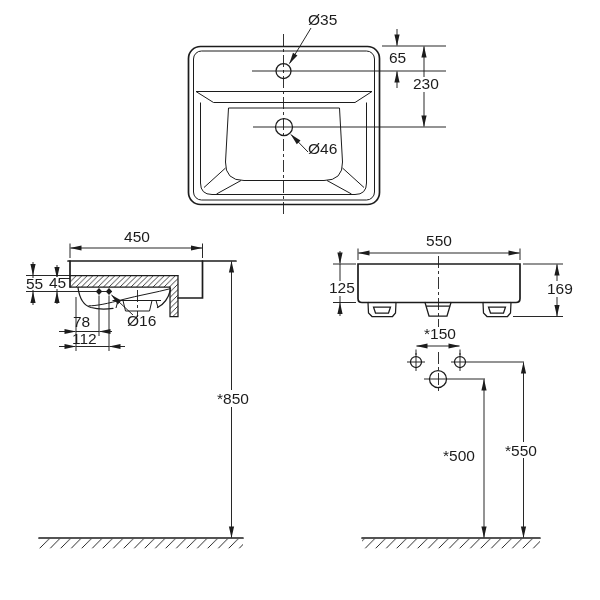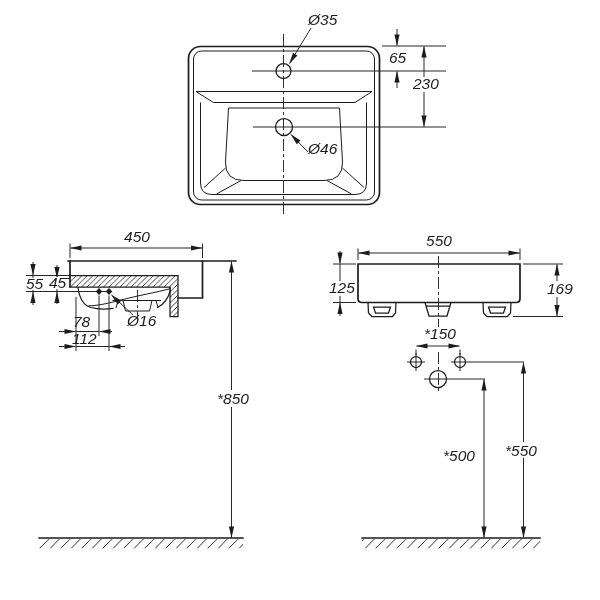--- a/index.html
+++ b/index.html
@@ -1,16 +1,16 @@
 <!DOCTYPE html>
 <html><head>
 <meta charset="utf-8">
 <style>
   html,body{margin:0;padding:0;background:#ffffff;}
-  .stage{position:relative;width:600px;height:600px;background:#ffffff;overflow:hidden;font-style:italic;}
+  .stage{position:relative;width:600px;height:600px;background:#ffffff;overflow:hidden;}
   svg{display:block;}
   text{font-family:"Liberation Sans", sans-serif;font-size:15.5px;fill:#1c1c1c;}
   .ol{stroke:#1c1c1c;stroke-width:1.7;fill:none;stroke-linecap:round;}
   .ml{stroke:#1c1c1c;stroke-width:1.25;fill:none;stroke-linecap:round;}
   .tl{stroke:#1c1c1c;stroke-width:1.0;fill:none;}
   .dim{stroke:#1c1c1c;stroke-width:0.95;fill:none;}
   .cl{stroke:#1c1c1c;stroke-width:0.9;fill:none;stroke-dasharray:12 3 3 3;}
   .bg{fill:#ffffff;stroke:none;}
   .dia{fill:#1c1c1c;stroke:none;}
 </style>

